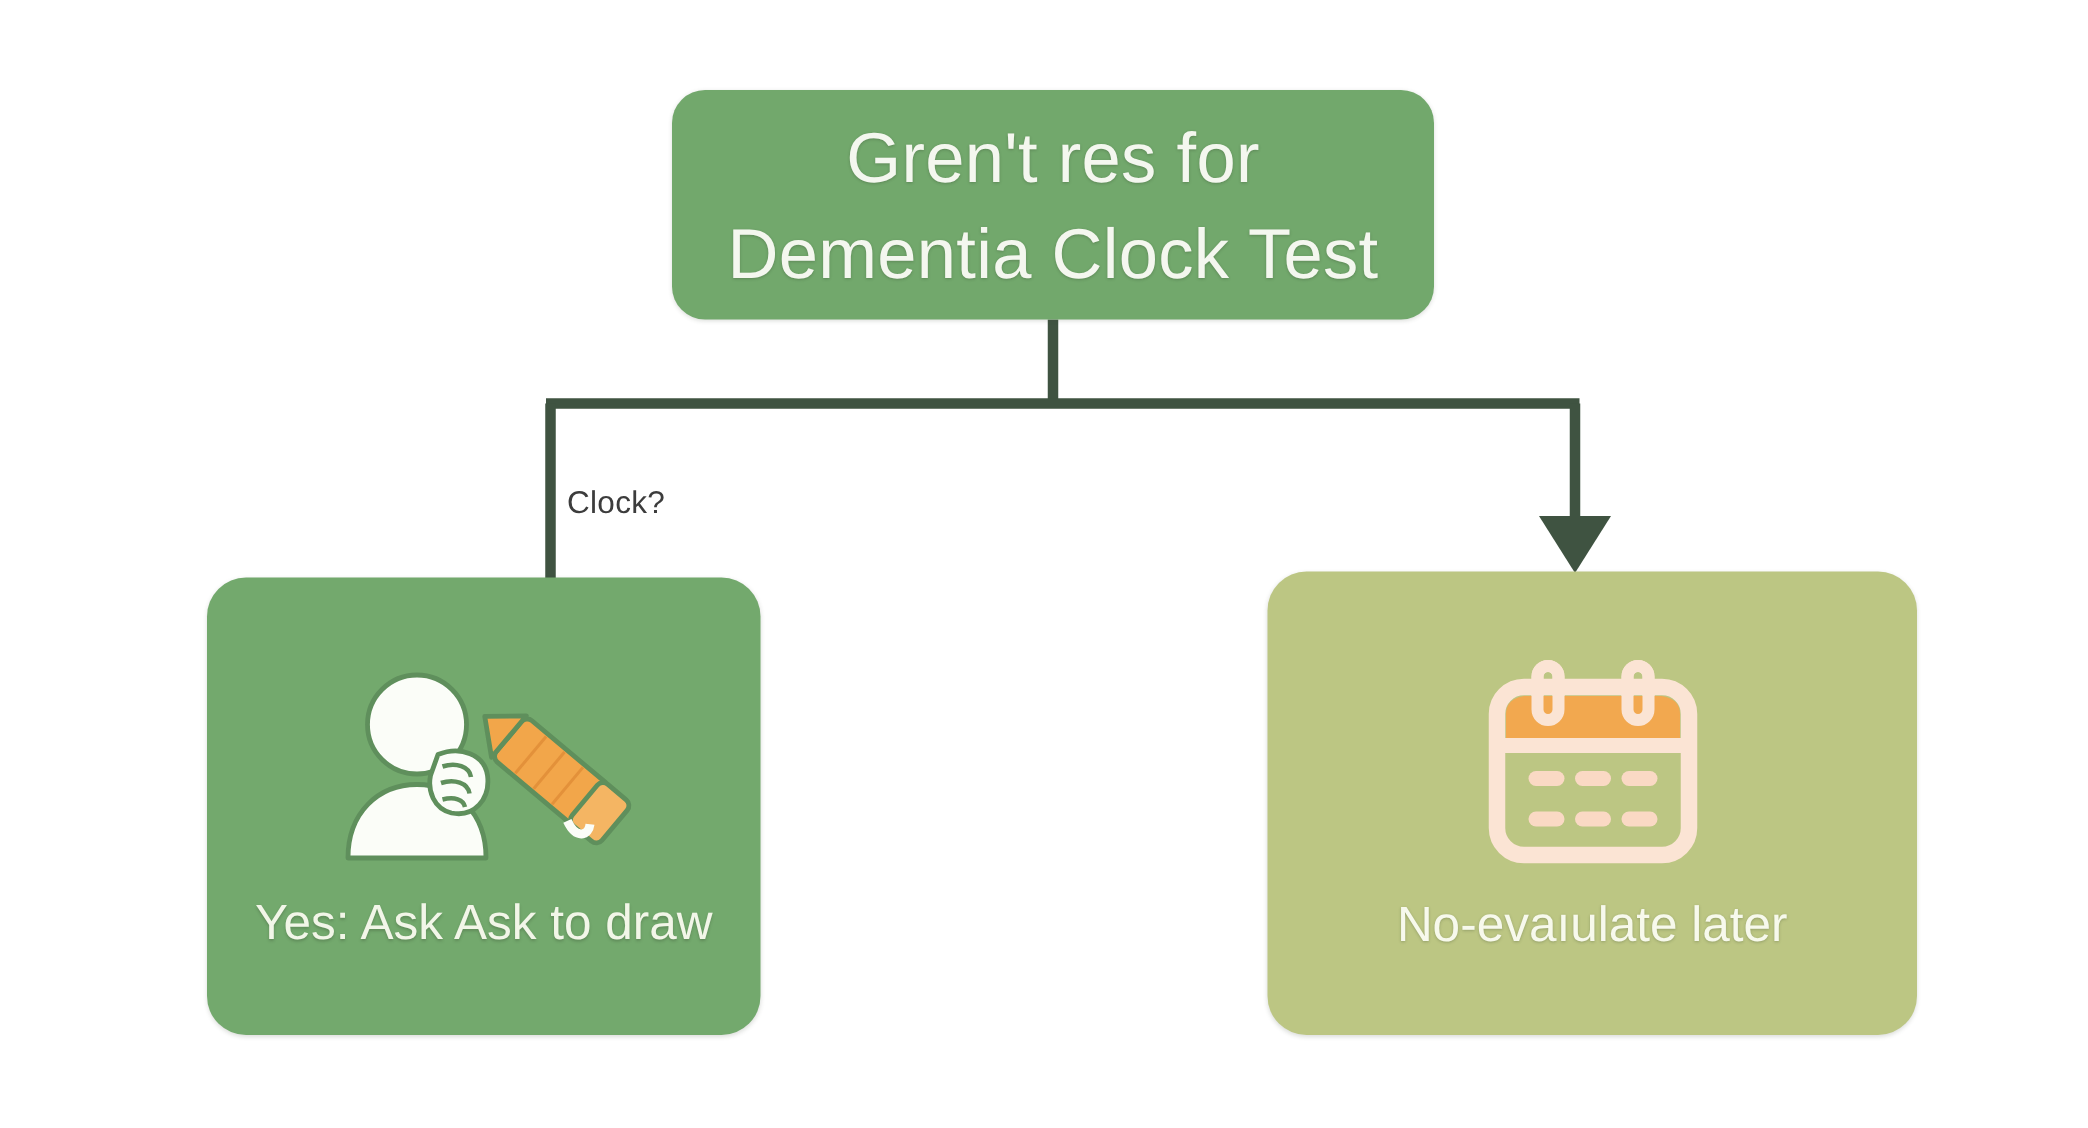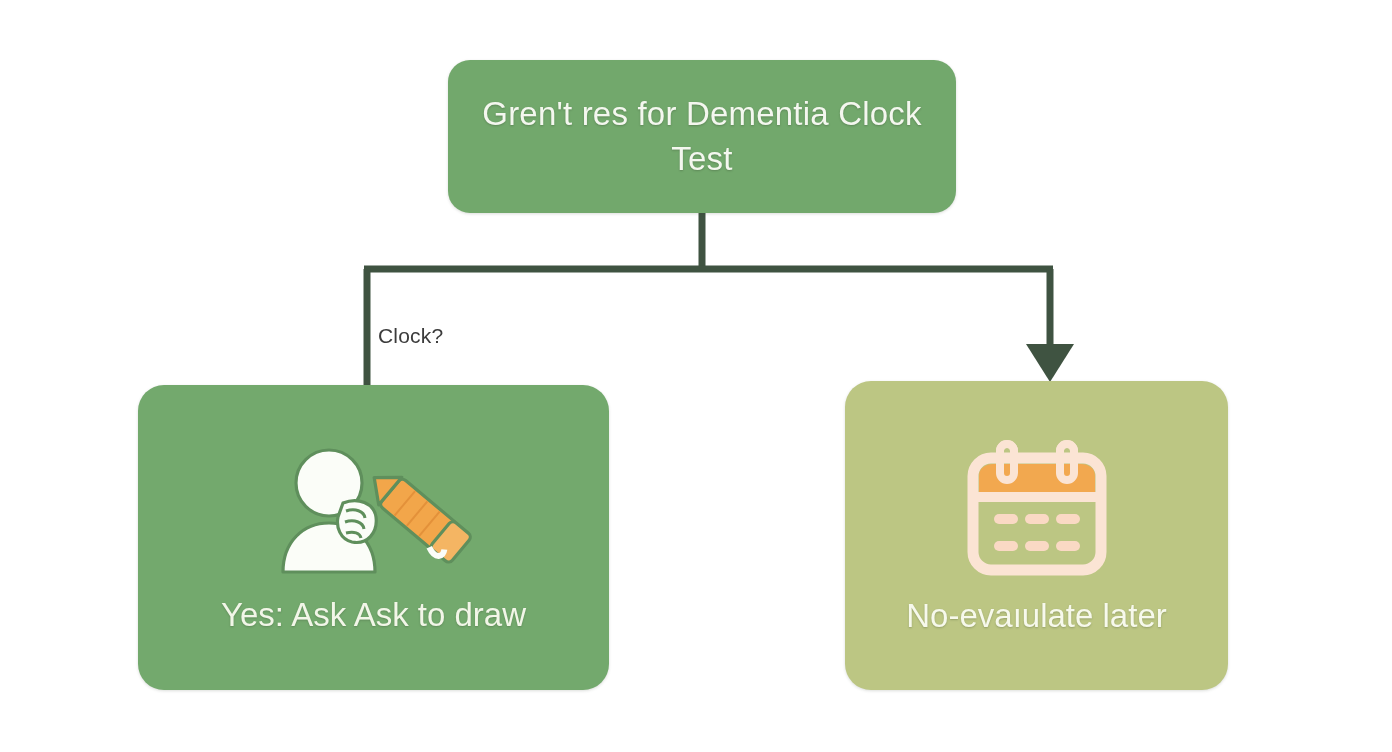--- a/index.html
+++ b/index.html
@@ -57,46 +57,46 @@
     top: 60px;
     width: 508px;
     height: 153px;
     background: #72a86c;
     border-radius: 22px;
   }
 
   #node-yes {
     left: 138px;
     top: 385px;
-    width: 471px;
+    width: 369px;
     height: 305px;
     background: #73a96d;
   }
 
   #node-no {
     left: 845px;
     top: 381px;
-    width: 383px;
+    width: 433px;
     height: 309px;
     background: #bcc683;
   }
 
   .node-title {
     font-size: 34px;
     line-height: 1.32;
     color: #f4f7ef;
     text-align: center;
     text-shadow: 0 1px 2px rgba(45,60,40,0.30);
     letter-spacing: 0.2px;
     padding: 0 18px;
     max-width: 100%;
   }
 
   #node-root .node-title {
-    font-size: 33px;
+    font-size: 47px;
     line-height: 1.36;
   }
 
   .node-caption {
     font-size: 33px;
     line-height: 1.33;
     color: #f2f6e8;
     text-align: center;
     text-shadow: 0 1px 2px rgba(45,60,40,0.28);
     padding: 0 14px;

